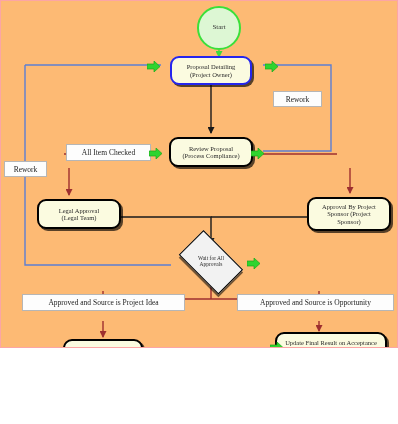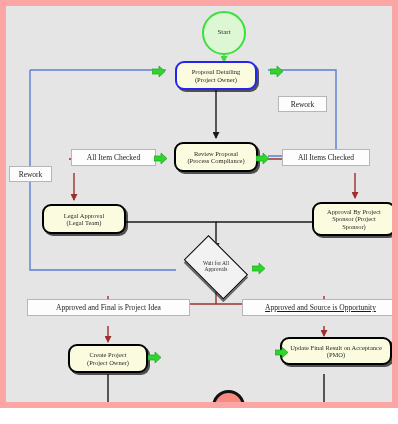--- a/index.html
+++ b/index.html
@@ -6,24 +6,24 @@
     margin: 0;
     padding: 0;
     background: #ffffff;
   }
   body {
     font-family: "Liberation Serif", serif;
   }
   #canvas {
     position: relative;
     width: 398px;
-    height: 408px;
-    background: #e5e5e5;
+    height: 348px;
+    background: #fdba74;
     overflow: hidden;
-    border: 6px solid #fca5a5;
+    border: 1px solid #fca5a5;
     box-sizing: border-box;
   }
   #edges {
     position: absolute;
     left: 0;
     top: 0;
     width: 398px;
     height: 424px;
   }
 
@@ -272,25 +272,22 @@
   </div>
 
   <div class="guard" style="left:3px; top:160px; width:43px; height:16px;">
     <span>Rework</span>
   </div>
 
   <div class="guard" style="left:65px; top:143px; width:85px; height:17px;justify-content:center;">
     <span>All Item Checked</span>
   </div>
 
-  <div class="guard" style="left:276px; top:143px; width:88px; height:17px;">
-    <span>All Items Checked</span>
-  </div>
 
   <div class="guard" style="left:21px; top:293px; width:163px; height:17px;">
-    <span>Approved and Final is Project Idea</span>
-  </div>
-
-  <div class="guard" style="left:236px; top:293px; width:157px; height:17px;text-decoration:underline;">
+    <span>Approved and Source is Project Idea</span>
+  </div>
+
+  <div class="guard" style="left:236px; top:293px; width:157px; height:17px;">
     <span>Approved and Source is Opportunity</span>
   </div>
 
 </div>
 
 </body></html>

